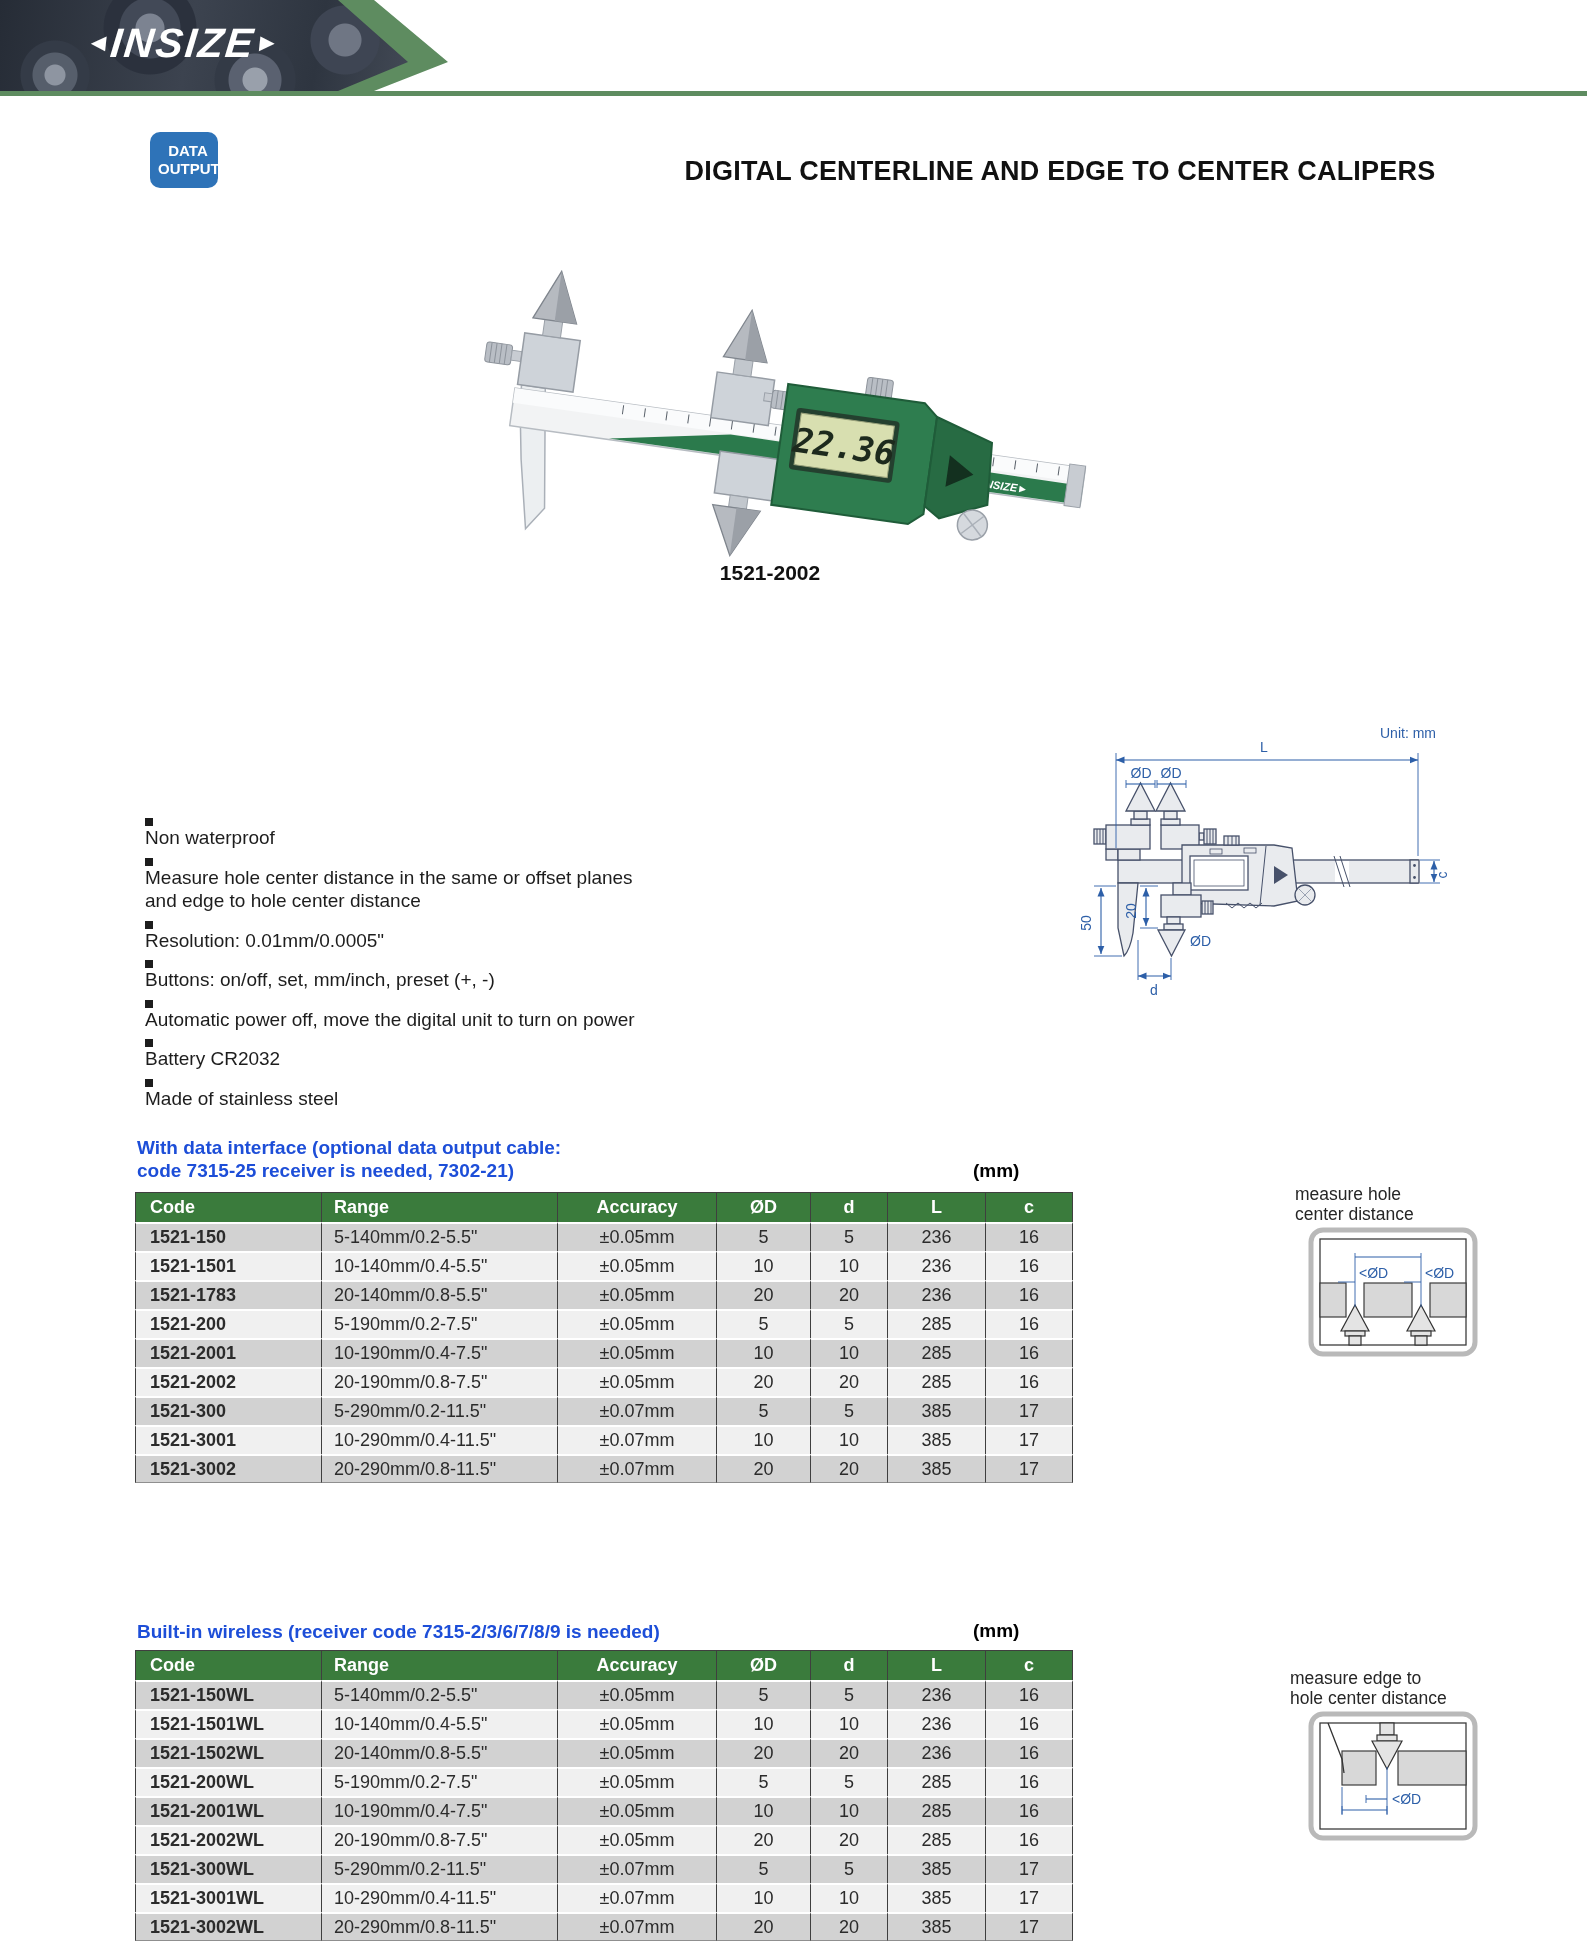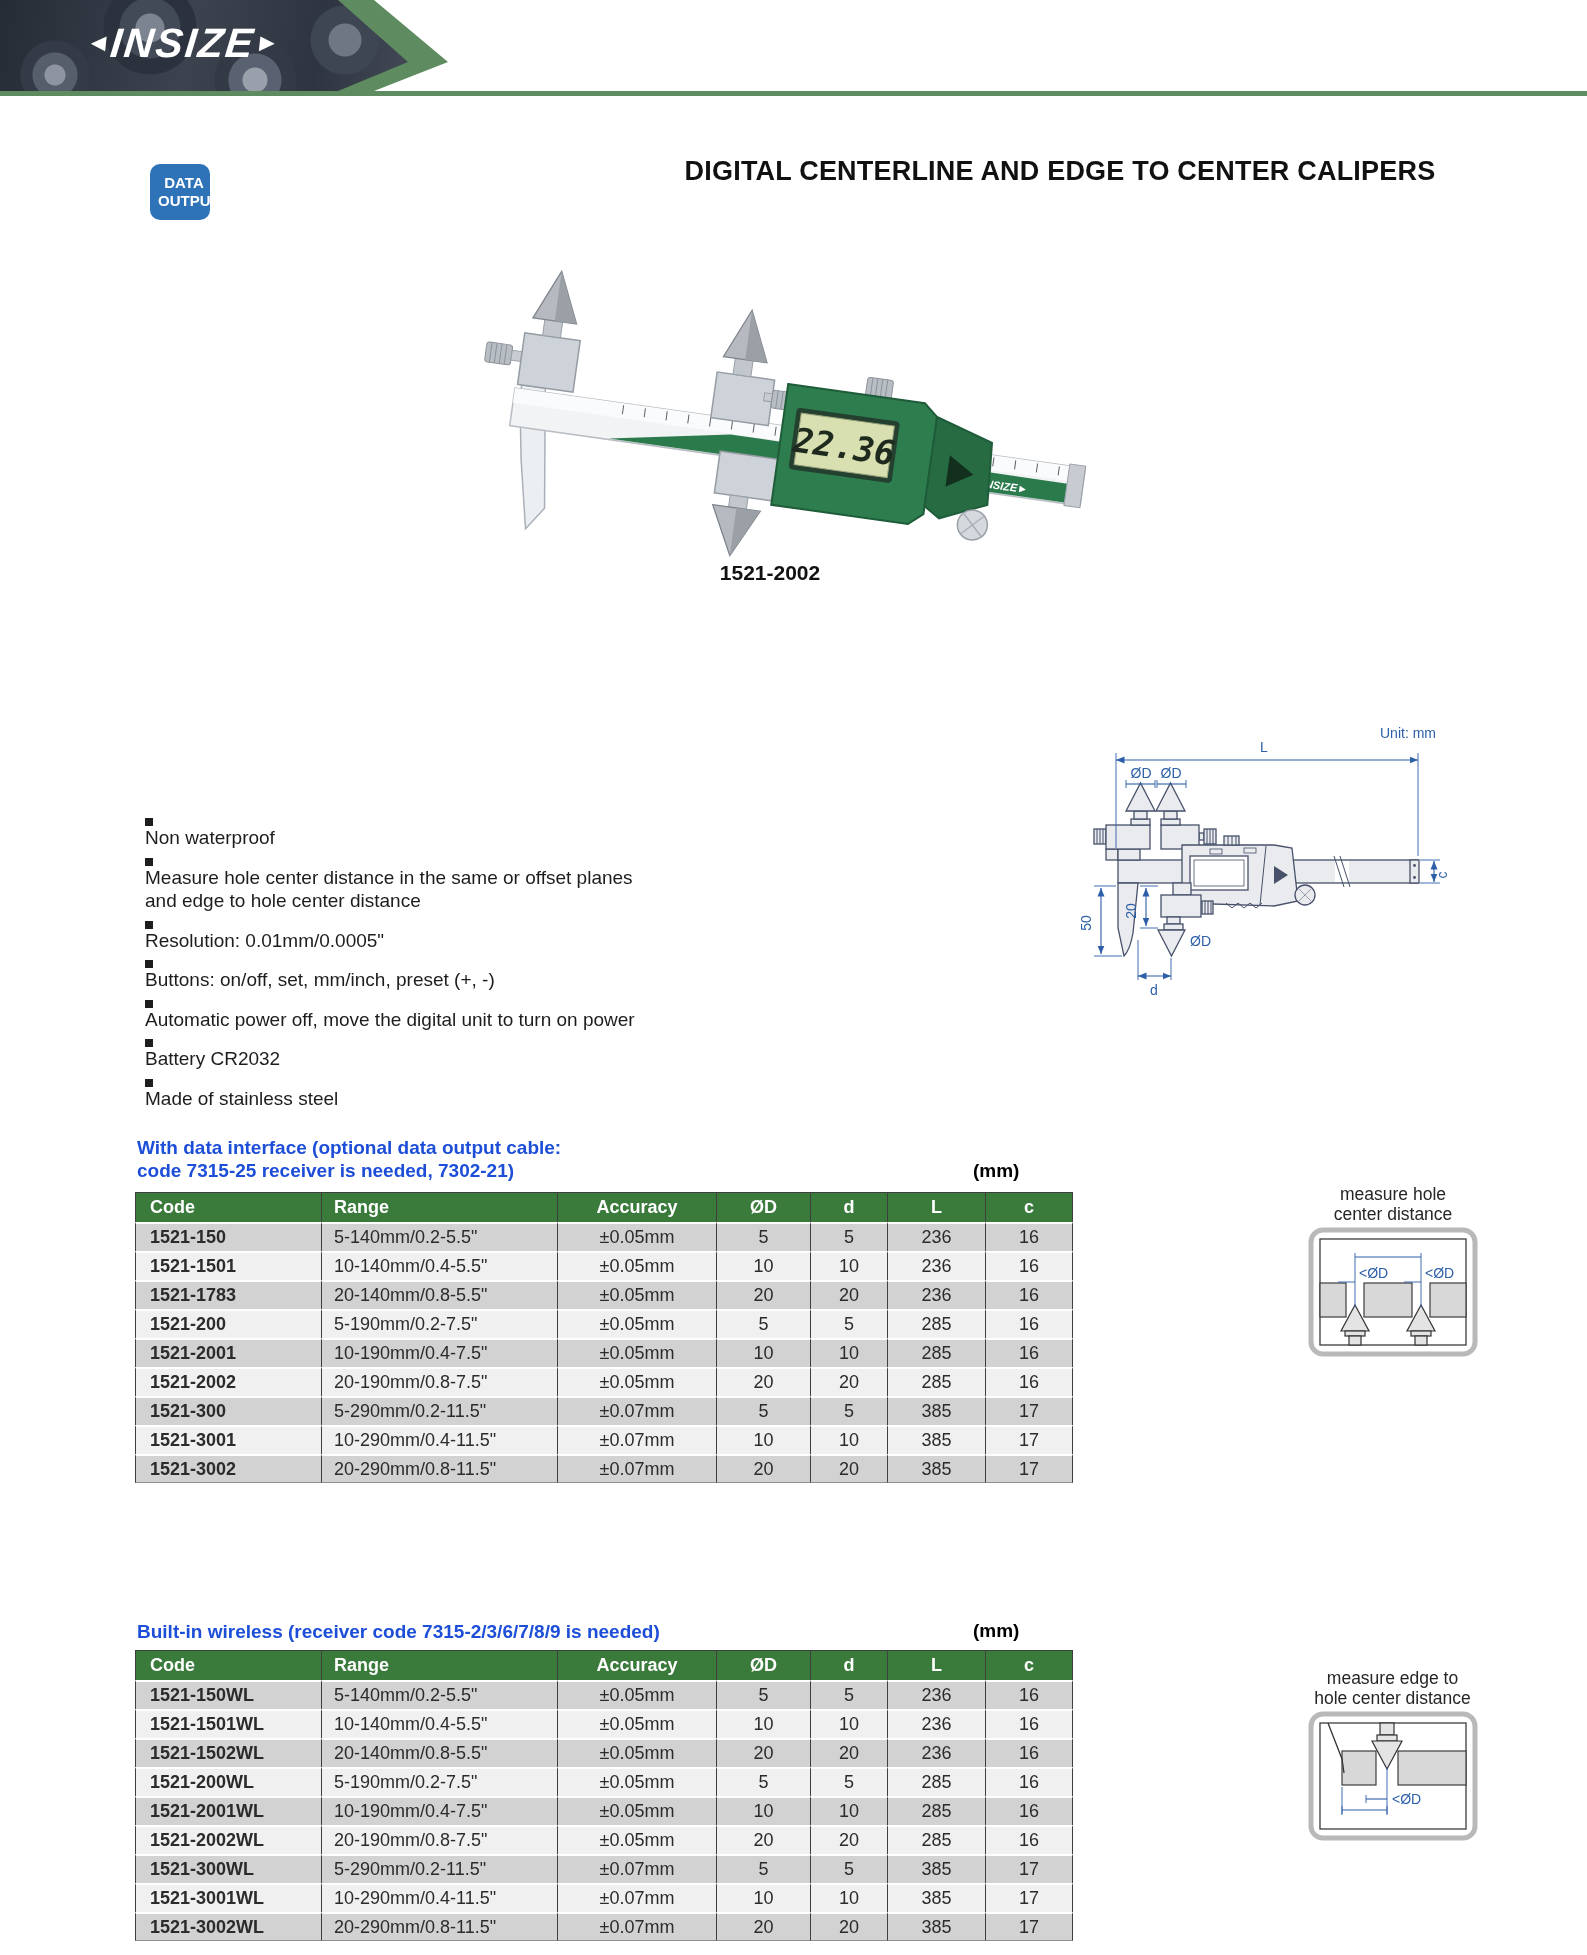--- a/index.html
+++ b/index.html
@@ -19,21 +19,21 @@
       linear-gradient(100deg,#262c36,#3c434f 45%,#2e3540 75%,#454c58);
     clip-path:polygon(0 0,344px 0,412px 62px,344px 91px,0 91px);}
   .hchev{position:absolute;left:338px;top:0;width:120px;height:91px;background:#5e8c60;
     clip-path:polygon(0 0,36px 0,110px 62px,36px 91px,0 91px,70px 62px);}
   .hline{position:absolute;left:0;top:91px;width:1587px;height:5px;background:#5e8c60;}
   .logo{position:absolute;left:86px;top:20px;color:#fff;font-weight:bold;font-style:italic;
     font-size:41px;letter-spacing:2px;transform:skewX(-6deg);white-space:nowrap;}
   .logo .la,.logo .ra{font-size:25px;font-style:normal;vertical-align:6px;letter-spacing:0;}
 
   
-  .badge{left:150px;top:164px;width:60px;height:56px;background:#2e73b8;border-radius:10px;
+  .badge{left:150px;top:132px;width:68px;height:56px;background:#2e73b8;border-radius:10px;
     color:#fff;font-weight:bold;font-size:15px;line-height:18px;text-align:center;padding-top:10px;padding-left:8px;}
   .title{left:530px;top:156px;width:1060px;text-align:center;font-size:27px;font-weight:bold;
     color:#111;margin:0;letter-spacing:0.2px;}
 
   
   .model-cap{left:645px;top:561px;width:250px;text-align:center;font-size:21px;font-weight:bold;color:#111;}
 
   
   .features{left:145px;top:810px;width:680px;list-style:none;margin:0;padding:0;
     font-size:19px;line-height:23.5px;color:#1d1d1d;}
@@ -60,21 +60,21 @@
   .spec th:nth-child(4){width:94px;}
   .spec th:nth-child(5){width:77px;}
   .spec th:nth-child(6){width:98px;}
   .spec th:nth-child(7){width:87px;}
   .spec th:nth-child(n+3){text-align:center;}
   .spec tbody tr:nth-child(odd) td{background:#d2d2d2;}
   .spec tbody tr:nth-child(even) td{background:#f0f0f0;}
   .spec tbody tr:last-child td{border-bottom:1.5px solid #8f8f8f;}
 
   
-  .dtitle{font-size:17.5px;line-height:20px;text-align:center;color:#262626;}
+  .dtitle{font-size:17.5px;line-height:20px;text-align:left;color:#262626;}
 
   
   svg{display:block;}
   .pt{fill:#e9ebee;stroke:#47516a;stroke-width:1.3;}
   .ln{stroke:#47516a;stroke-width:1;fill:none;}
   .dl{stroke:#2d5fa8;stroke-width:1.1;fill:none;}
   .xl{stroke:#2d5fa8;stroke-width:0.9;fill:none;}
   .dim{fill:#2d5fa8;font-size:14px;font-family:"Liberation Sans",sans-serif;}
   .dgray{fill:#d8d8d8;stroke:#3c3c3c;stroke-width:1.2;}
   .dpart{fill:#e4e4e4;stroke:#333;stroke-width:1.2;}

